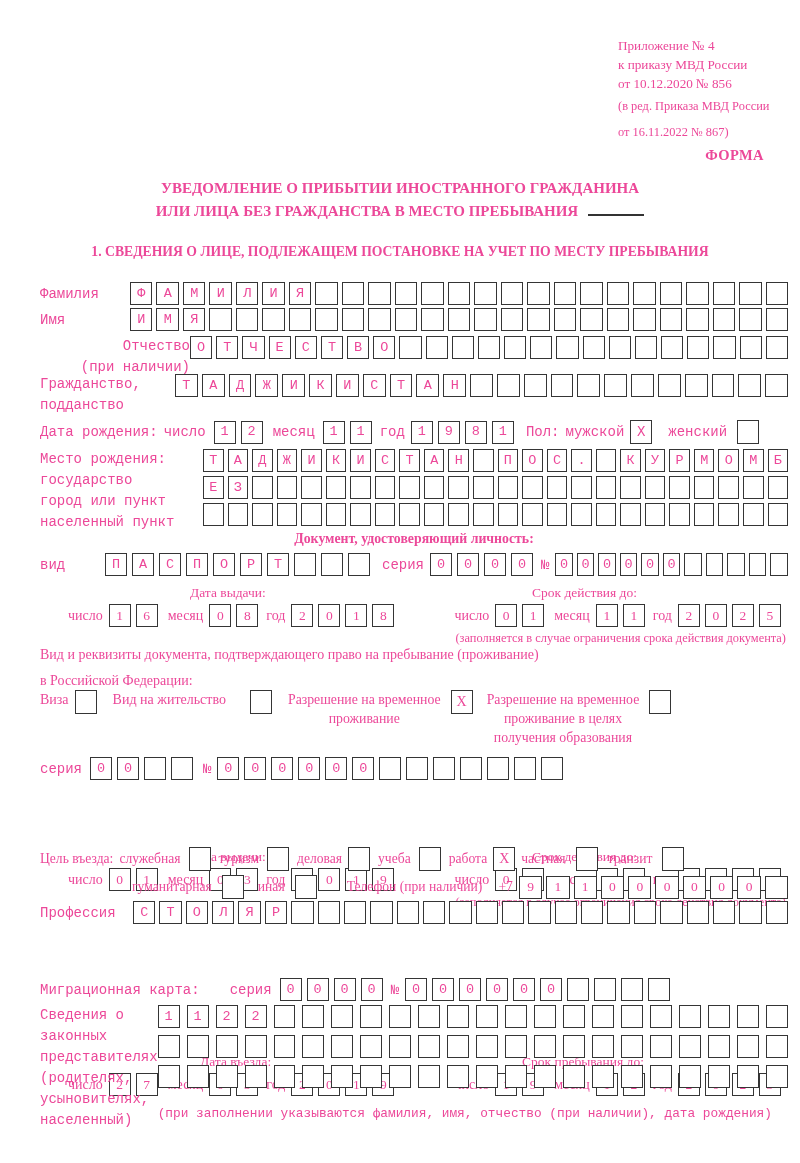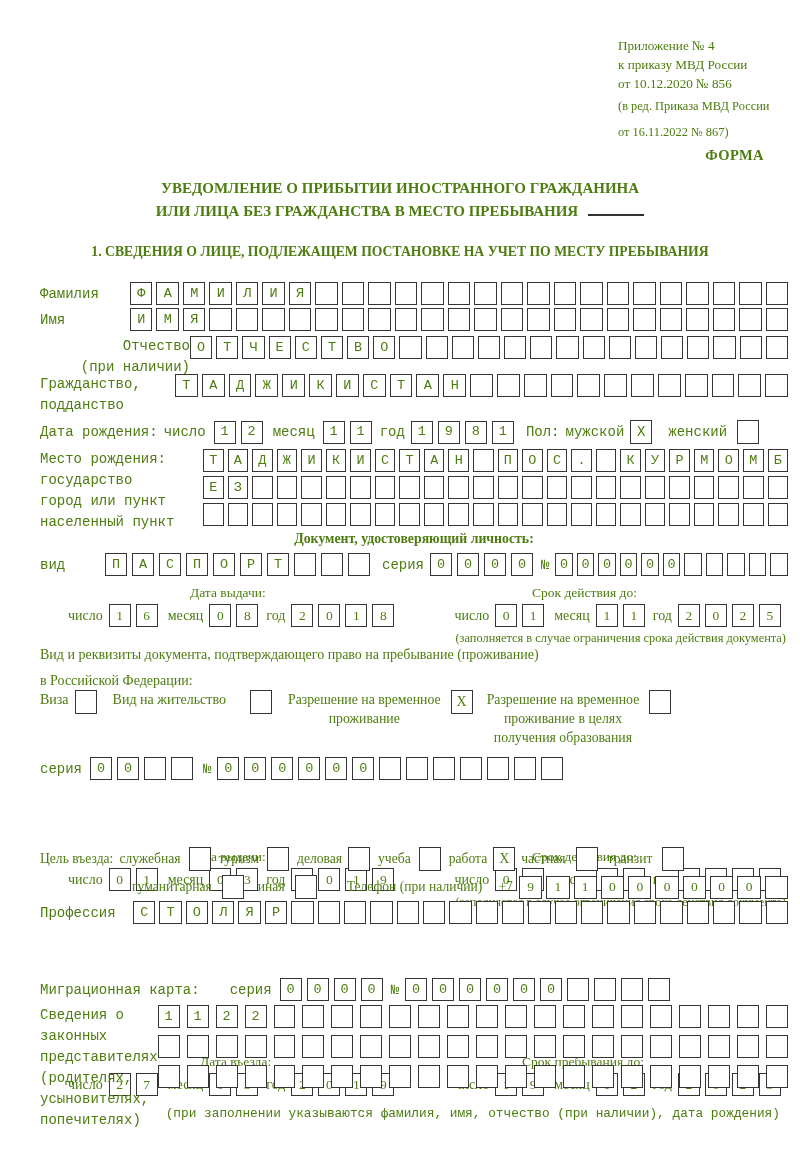--- a/index.html
+++ b/index.html
@@ -1,21 +1,21 @@
 <!DOCTYPE html>
 <html><head>
 <meta charset="utf-8">
 <style>
   html,body { margin:0; padding:0; background:#ffffff; }
   .page {
     position:relative;
     width:800px; height:1163px;
     background:#ffffff;
     font-family:"Liberation Serif","DejaVu Serif",serif;
-    color:#4d7c0f;
+    color:#ec4899;
     overflow:hidden;
   }
   .abs { position:absolute; left:40px; width:748px; }
 
   
   .frow { display:flex; align-items:flex-start;font-family:Liberation Mono, monospace; }
   .frow.center { align-items:center; }
 
   .lbl { font-size:14px; line-height:20px; white-space:nowrap; }
   .lblcol span { display:block; font-size:14px; line-height:21px; }
@@ -81,21 +81,21 @@
   .intro { font-size:14px; line-height:20px; }
 
   
   .permit { display:flex; align-items:flex-start; }
   .opt-multiline { text-align:center; font-size:13.8px; line-height:19px; }
   .opt-multiline span { display:block; }
 
   .purpose-row { display:flex; align-items:center; font-size:13.6px; }
   .purpose-row .lbl { font-size:13.6px; }
 
-  .rep-caption { font-size:12.8px; text-align:center; margin-top:11px; }
+  .rep-caption { font-size:12.8px; text-align:left; margin-top:11px; }
 
   .stack { display:flex; flex-direction:column; gap:4px; flex:1 1 auto; min-width:0; }
   .stack.g7 { gap:7px; }
 </style>
 </head>
 <body>
 
 <div class="page">
 
   <div class="annex">
@@ -667,21 +667,21 @@
       </span>
   </div>
 
   <div class="abs frow" style="top:1005px">
     <span class="lblcol w-rep" style="font-size:13.5px">
       <span>Сведения о</span>
       <span>законных</span>
       <span>представителях</span>
       <span>(родителях,</span>
       <span>усыновителях,</span>
-      <span>попечителях)</span>
+      <span>населенный)</span>
     </span>
     <span class="stack g7">
       <span class="cells g7">
           <span class="cell">1</span>
           <span class="cell">1</span>
           <span class="cell">2</span>
           <span class="cell">2</span>
           <span class="cell"></span>
           <span class="cell"></span>
           <span class="cell"></span>

